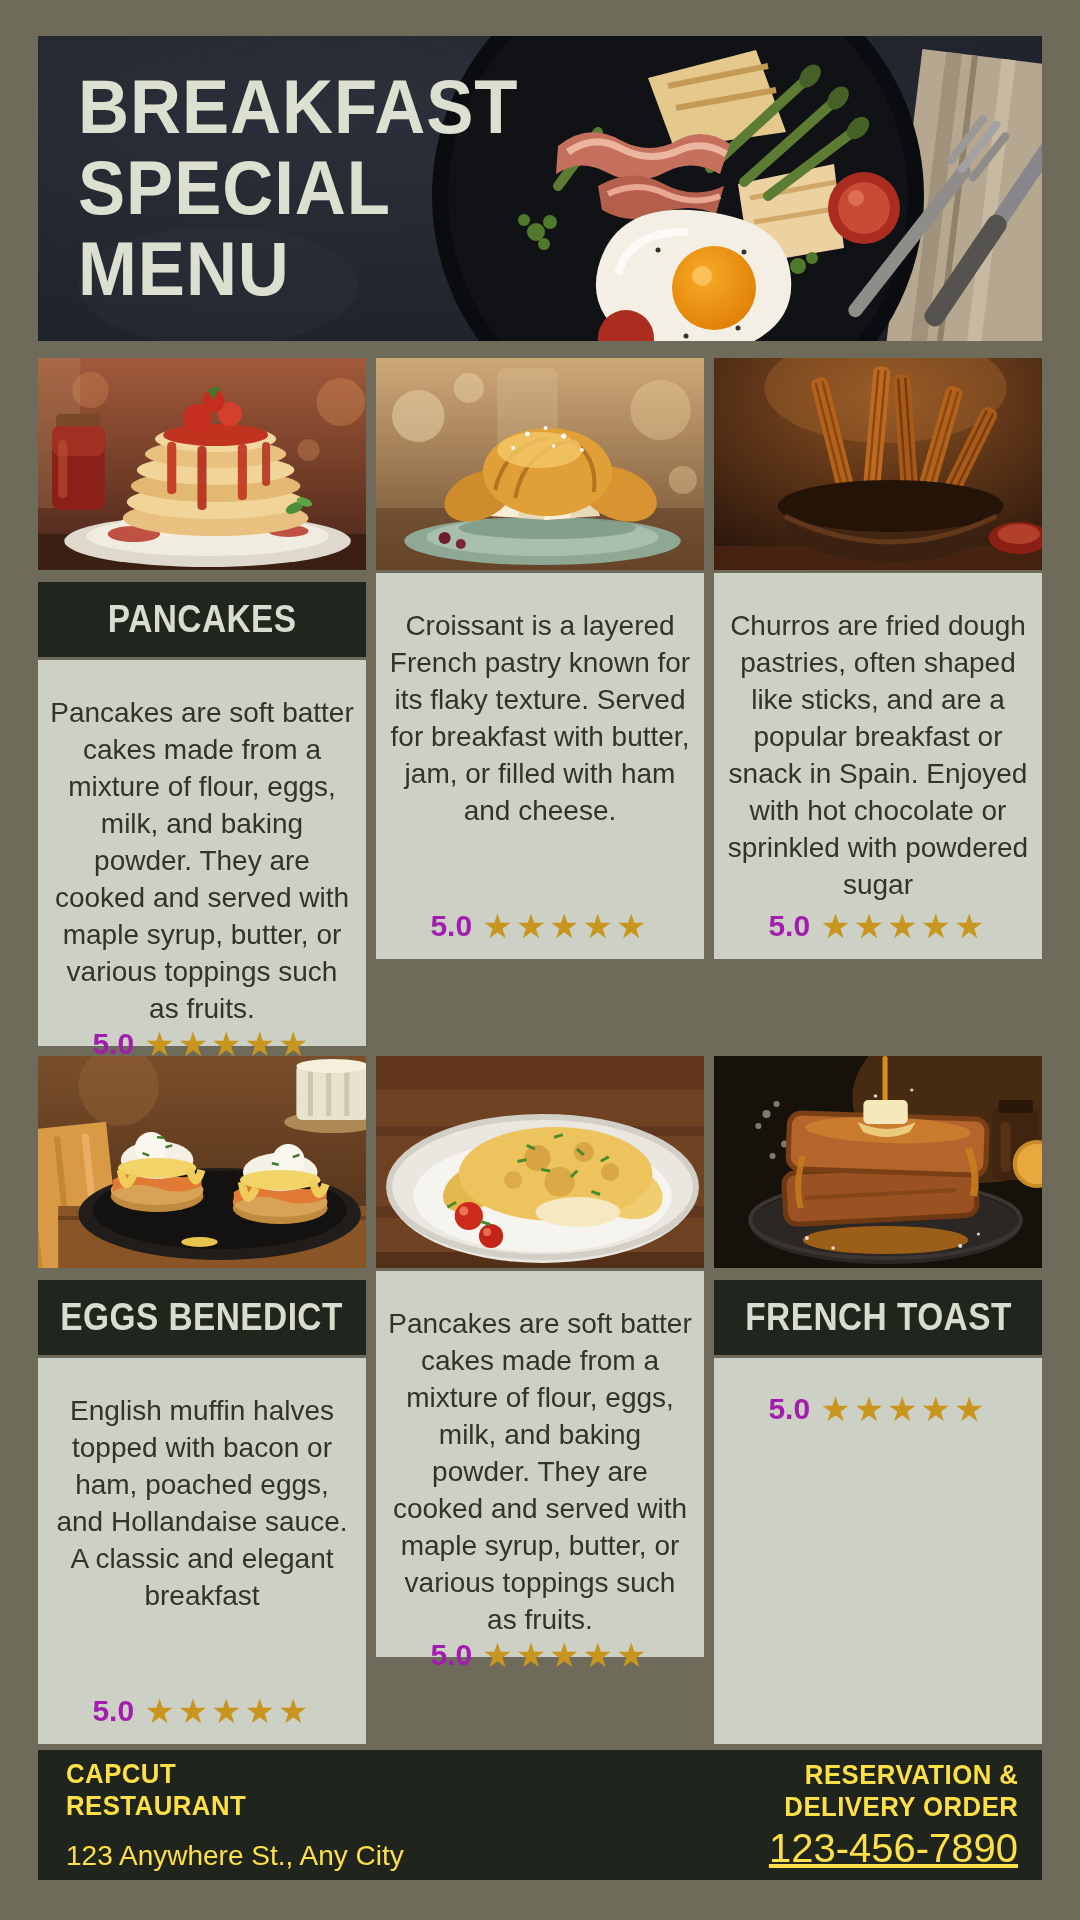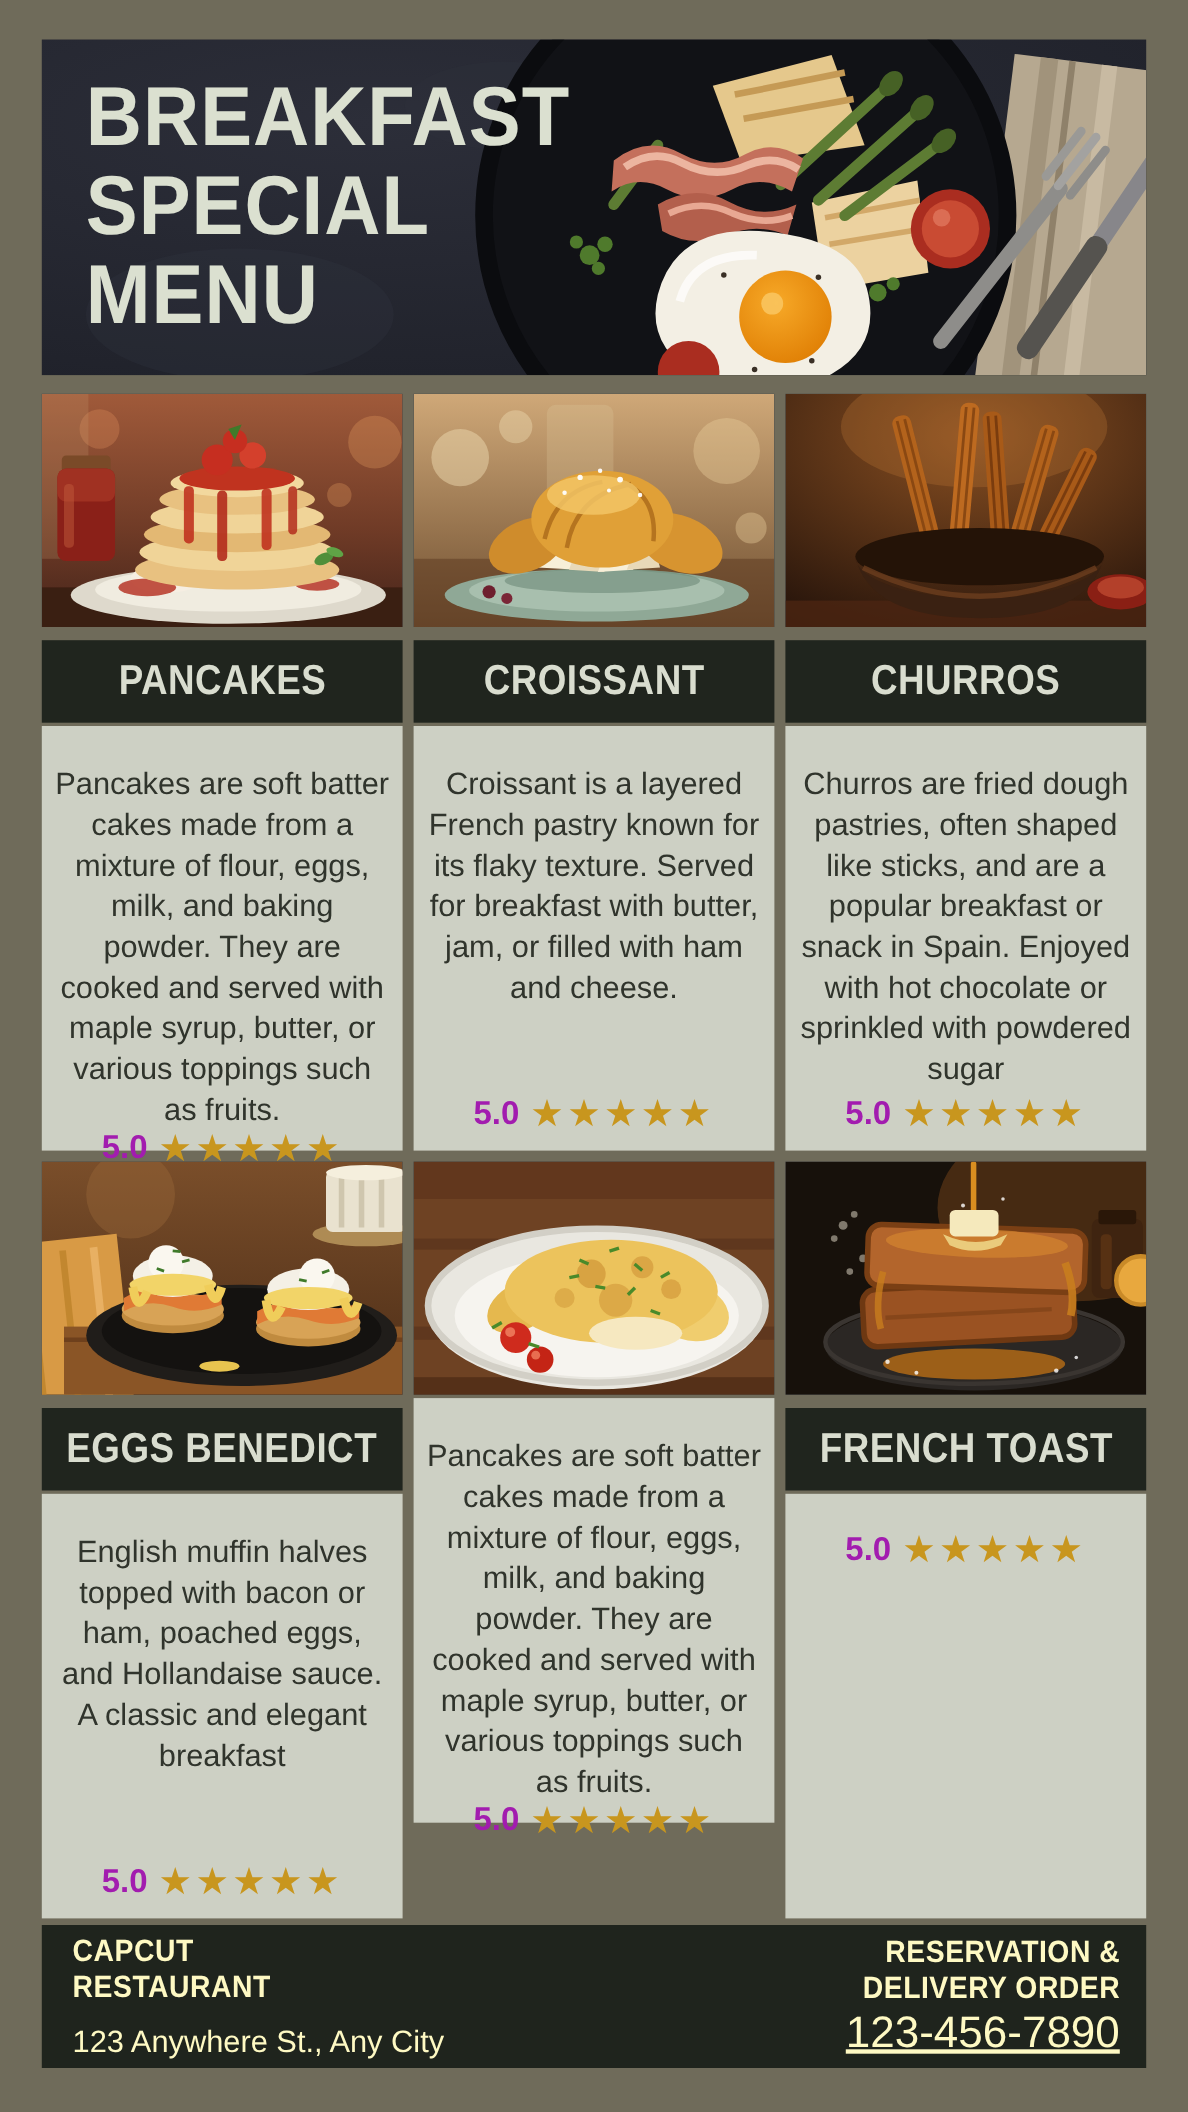--- a/index.html
+++ b/index.html
@@ -21,21 +21,21 @@
   .titlebar{margin-top:12px;height:75px;background:#20251e;display:flex;align-items:center;justify-content:center;}
   .title-text{font-size:38px;font-weight:bold;color:#d9ddcf;transform:scaleX(.88);white-space:nowrap;letter-spacing:.5px;}
   .desc{margin-top:3px;height:386px;background:#cdd0c4;display:flex;flex-direction:column;box-sizing:border-box;padding:34px 10px 16px;}
   .desc-text{margin:0;flex:1;font-size:28px;line-height:37px;color:#30342c;text-align:center;}
   .rating{display:flex;align-items:center;justify-content:center;gap:10px;}
   .rating-value{font-size:30px;font-weight:bold;color:#a21caf;}
   .rating-stars{font-size:34px;color:#c8961e;letter-spacing:3px;line-height:1;}
 
   
   .footer{margin-top:6px;height:130px;background:#1f241d;display:flex;justify-content:space-between;align-items:center;
-    box-sizing:border-box;padding:0 24px 0 28px;color:#fef9c3;}
+    box-sizing:border-box;padding:0 24px 0 28px;color:#fde047;}
   .footer-name,.footer-res{font-size:28px;font-weight:bold;line-height:32px;letter-spacing:.5px;}
   .footer-name span,.footer-res span{display:block;}
   .footer-name{transform:scaleX(.92);transform-origin:left center;}
   .footer-res{transform:scaleX(.92);transform-origin:right center;text-align:right;}
   .footer-address{font-size:28px;margin-top:18px;}
   .footer-phone{font-size:40px;margin-top:3px;text-align:right;text-decoration:underline;}
 </style>
 </head>
 <body>
 
@@ -231,23 +231,20 @@
           <g fill="#ffffff" opacity=".95">
             <circle cx="150" cy="76" r="2.4"></circle>
               <circle cx="168" cy="70" r="2"></circle>
               <circle cx="186" cy="78" r="2.6"></circle>
             <circle cx="204" cy="92" r="2"></circle>
               <circle cx="136" cy="90" r="2"></circle>
               <circle cx="176" cy="88" r="1.8"></circle>
           </g>
         </svg>
       </div>
-      <div class="titlebar">
-        <span class="title-text">CROISSANT</span>
-      </div>
       <div class="desc">
         <p class="desc-text">Croissant is a layered French pastry known for its flaky texture. Served for breakfast with butter, jam, or filled with ham and cheese.</p>
         <div class="rating">
           <span class="rating-value">5.0</span>
           <span class="rating-stars">★★★★★</span>
         </div>
       </div>
     </section>
 
     <section class="card">
@@ -289,23 +286,20 @@
             </g>
           </g>
           <rect x="0" y="188" width="325" height="24" fill="#4a2412" opacity=".85"></rect>
           <ellipse cx="175" cy="148" rx="112" ry="26" fill="#241307"></ellipse>
           <path d="M63,148 a112,38 0 0 0 224,0 q-12,56 -112,56 q-100,0 -112,-56 z" fill="#3a2112"></path>
           <path d="M70,158 q105,52 210,0" fill="none" stroke="#6b3d1e" stroke-width="5" opacity=".8"></path>
           <ellipse cx="302" cy="180" rx="30" ry="16" fill="#8a1f14"></ellipse>
           <ellipse cx="302" cy="176" rx="21" ry="10" fill="#b3402a"></ellipse>
         </svg>
       </div>
-      <div class="titlebar">
-        <span class="title-text">CHURROS</span>
-      </div>
       <div class="desc">
         <p class="desc-text">Churros are fried dough pastries, often shaped like sticks, and are a popular breakfast or snack in Spain. Enjoyed with hot chocolate or sprinkled with powdered sugar</p>
         <div class="rating">
           <span class="rating-value">5.0</span>
           <span class="rating-stars">★★★★★</span>
         </div>
       </div>
     </section>
 
     <section class="card">

